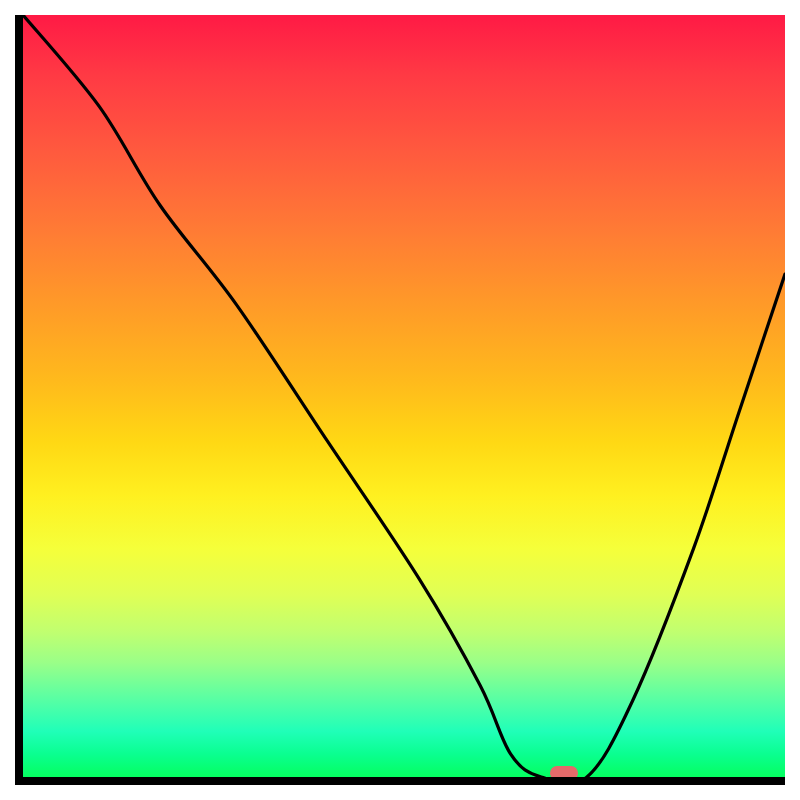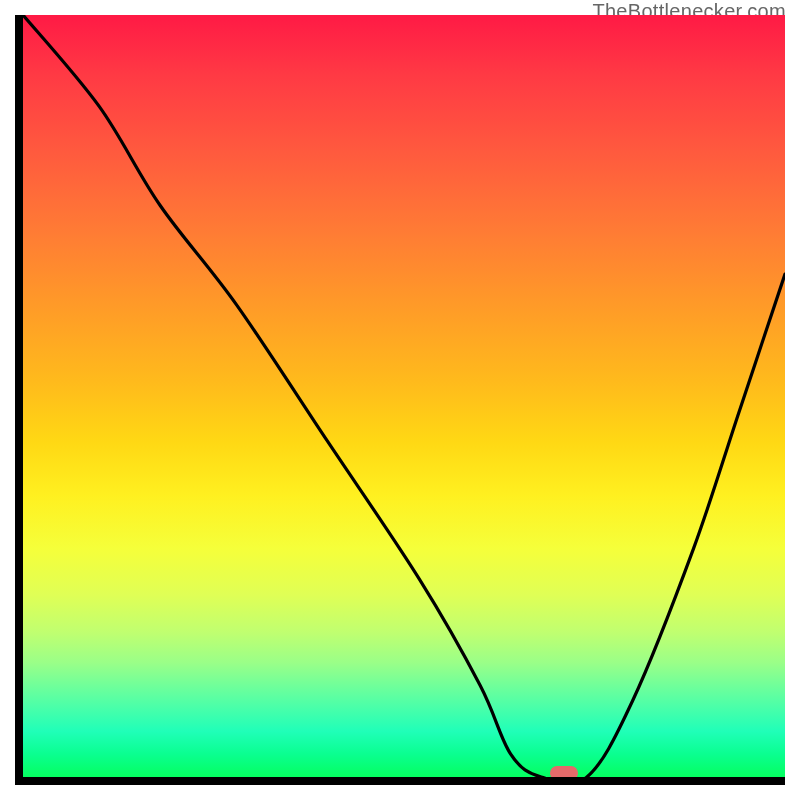--- a/index.html
+++ b/index.html
@@ -78,21 +78,20 @@
     font-weight: 400;
     color: #666666;
     letter-spacing: 0.3px;
   }
 </style>
 </head>
 <body>
 
 <div class="frame">
 
-  <div class="watermark">TheBottlenecker.com</div>
 
   <div class="plot-border"></div>
 
   <div class="plot-inner">
     <div class="gradient"></div>
 
     <svg class="curve" viewBox="0 0 762 762" preserveAspectRatio="none">
       <path d="M 0.0 0.0 C 12.7 15.2, 53.3 59.7, 76.2 91.4 C 99.1 123.2, 114.3 157.5, 137.2 190.5 C 160.0 223.5, 185.4 250.2, 213.4 289.6 C 241.3 328.9, 274.3 381.0, 304.8 426.7 C 335.3 472.4, 370.8 523.2, 396.2 563.9 C 421.6 604.5, 442.0 641.3, 457.2 670.6 C 472.4 699.8, 477.5 723.9, 487.7 739.1 C 497.8 754.4, 505.5 758.2, 518.2 762.0 C 530.9 765.8, 548.6 774.7, 563.9 762.0 C 579.1 749.3, 591.8 723.9, 609.6 685.8 C 627.4 647.7, 652.8 581.7, 670.6 533.4 C 688.3 485.1, 701.0 442.0, 716.3 396.2 C 731.5 350.5, 754.4 281.9, 762.0 259.1" id="curvePath" fill="none" stroke="#000000" stroke-width="3.2" stroke-linecap="round" stroke-linejoin="round"></path>
     </svg>
 

